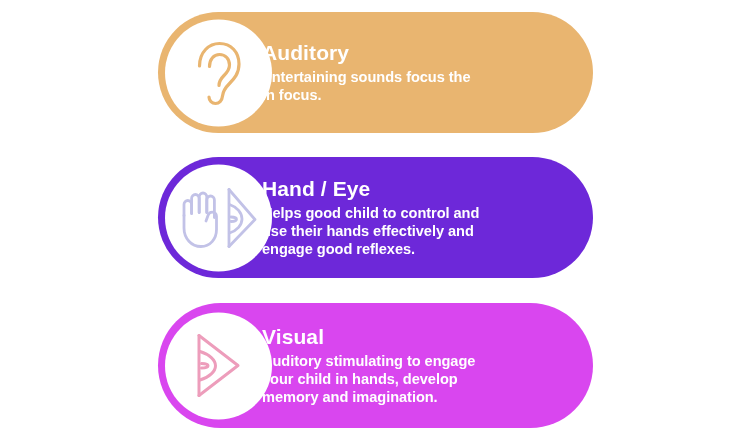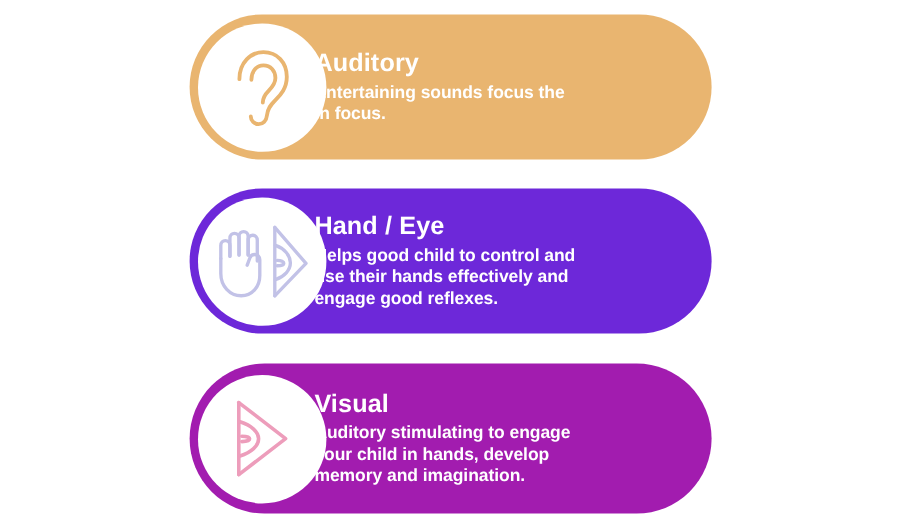--- a/index.html
+++ b/index.html
@@ -25,21 +25,21 @@
     left: 158px;
     width: 435px;
     height: 121px;
     border-radius: 61px;
     display: flex;
     align-items: center;
     box-sizing: border-box;
   }
   .card-auditory { top: 12px;  background: #e9b570; }
   .card-handeye  { top: 157px; background: #6d28d9; }
-  .card-visual   { top: 303px; background: #a21caf; height: 125px; border-radius: 63px; }
+  .card-visual   { top: 303px; background: #d946ef; height: 125px; border-radius: 63px; }
 
   .icon-badge {
     position: absolute;
     left: 7px;
     top: 50%;
     transform: translateY(-50%);
     width: 107px;
     height: 107px;
     border-radius: 50%;
     background: #ffffff;

